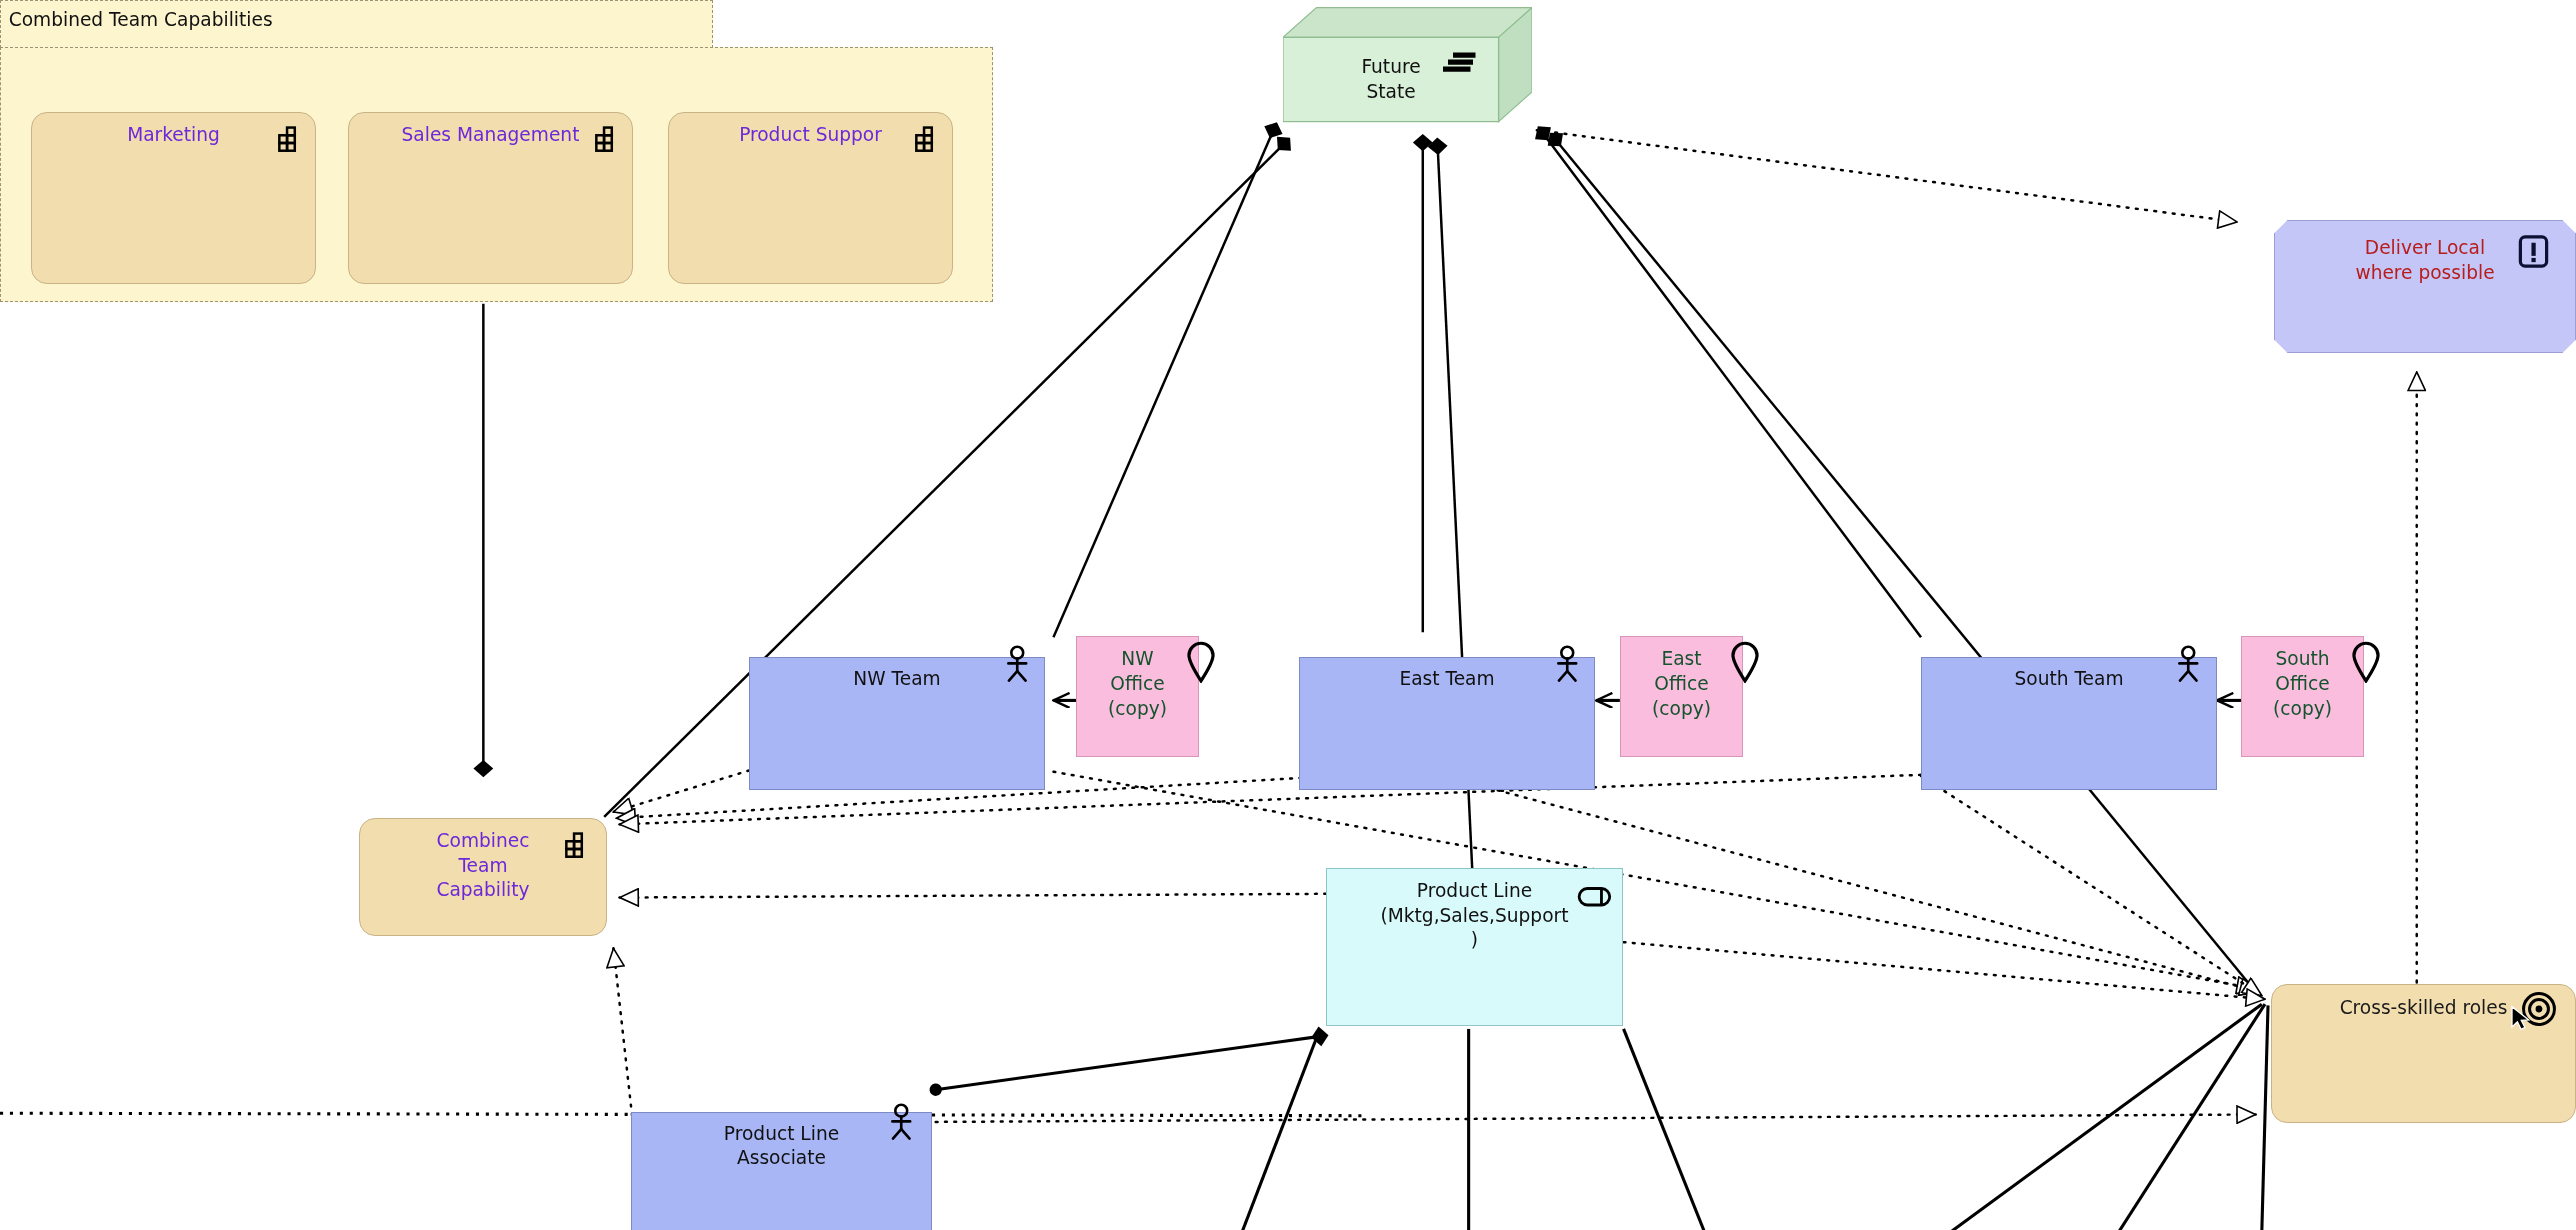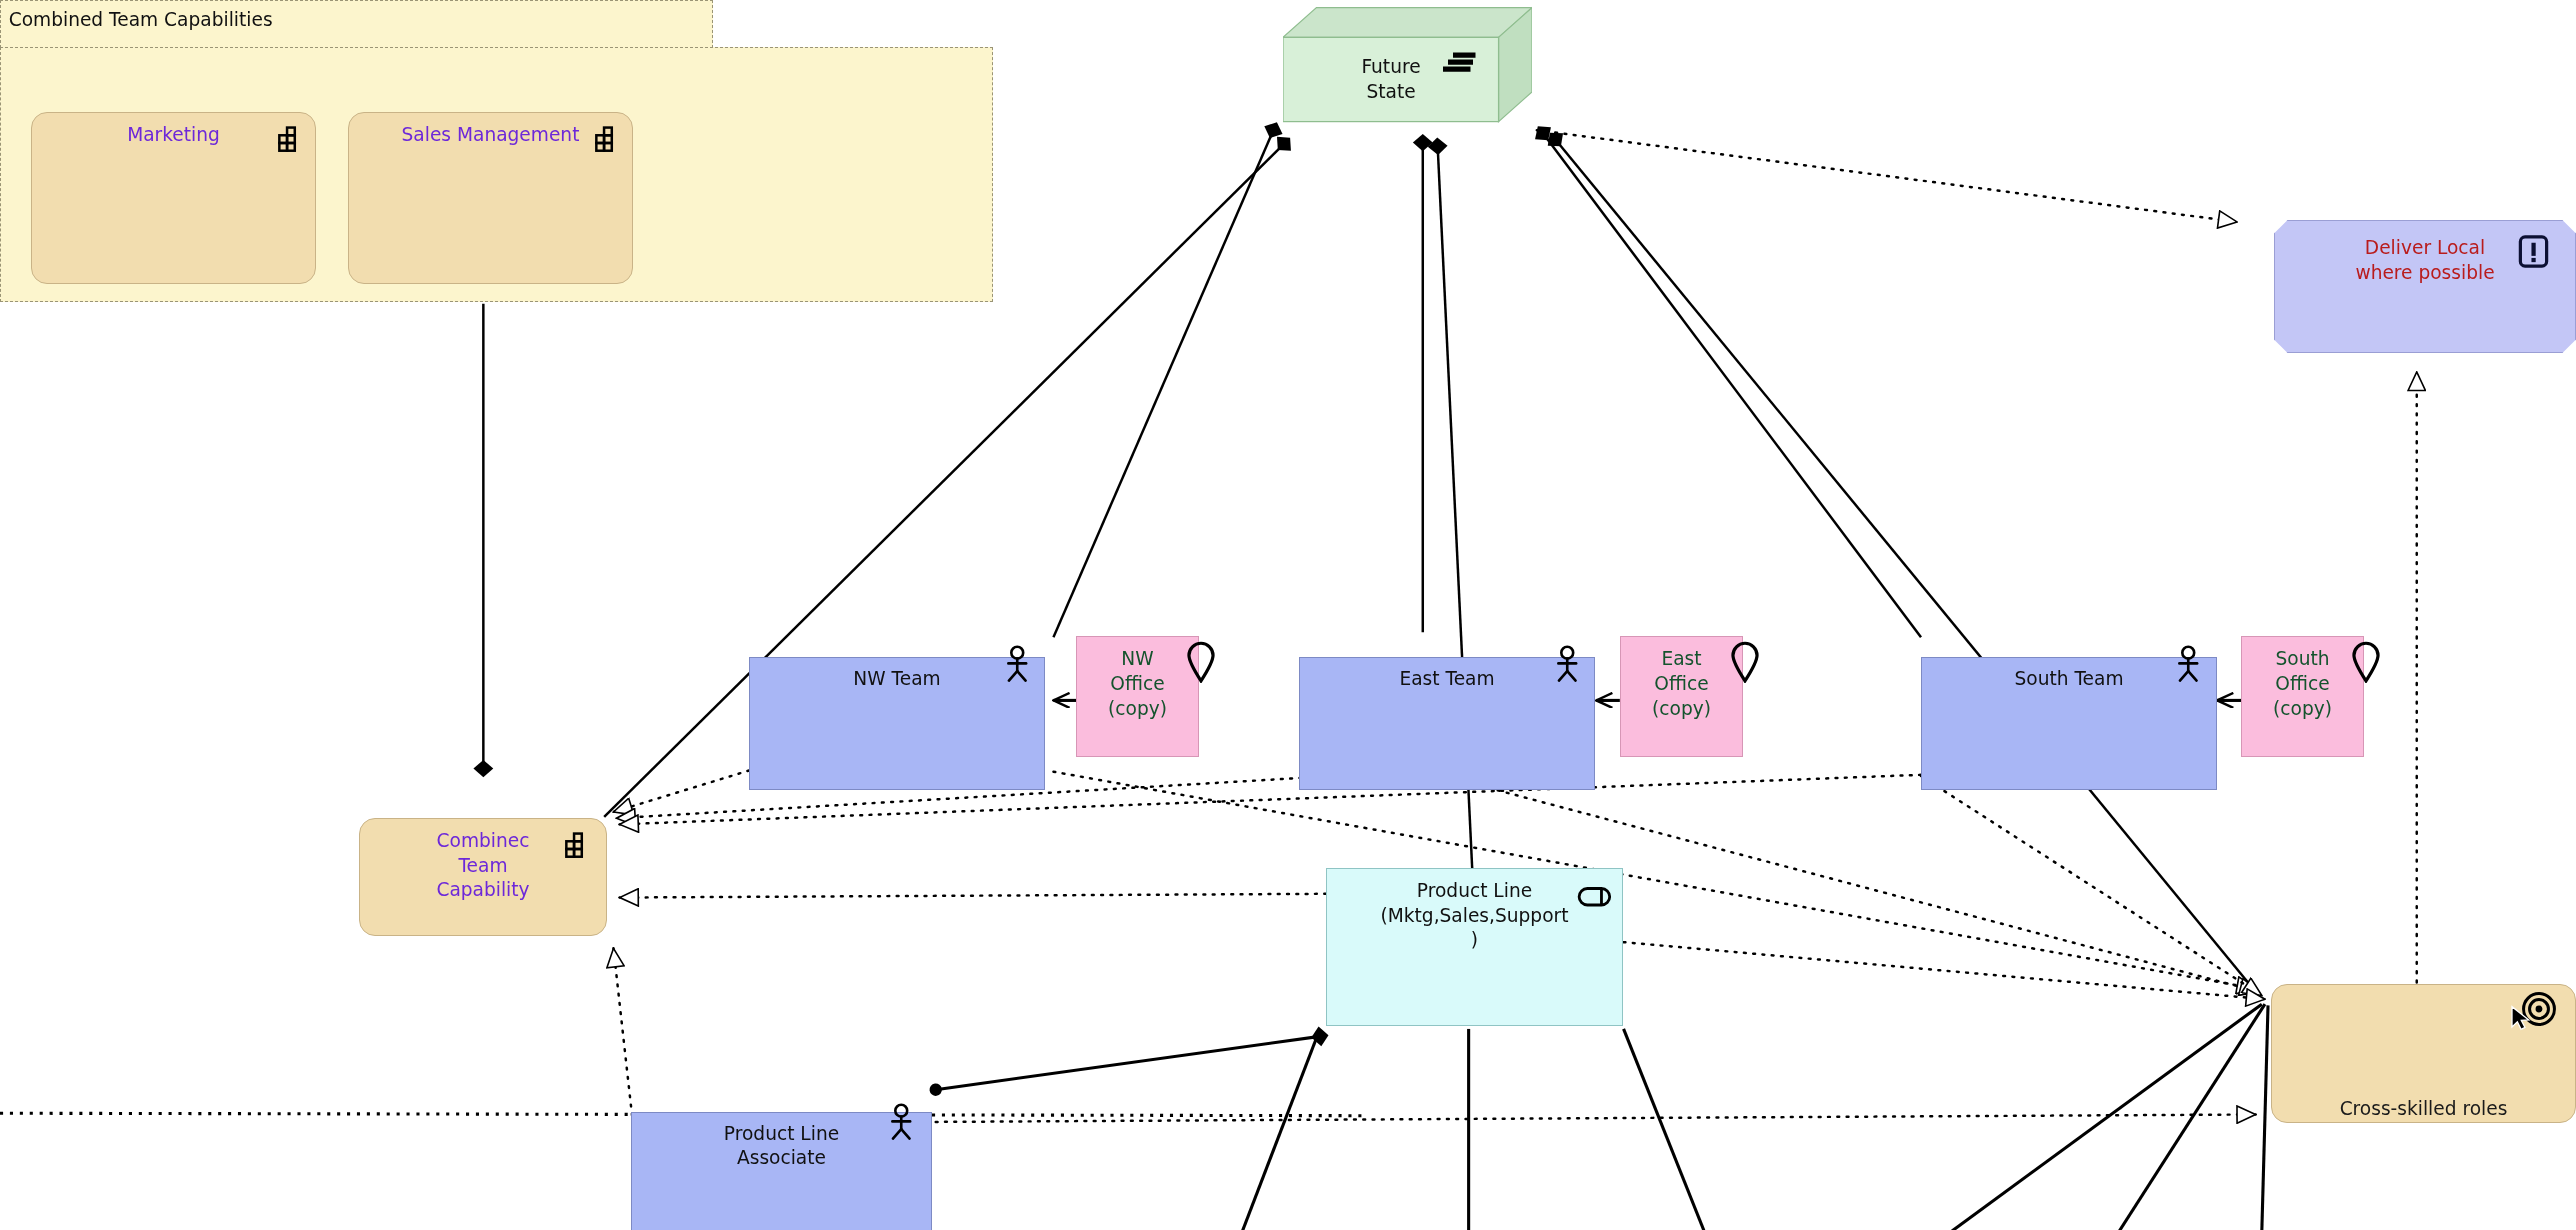--- a/index.html
+++ b/index.html
@@ -186,20 +186,32 @@
     <g fill="none" stroke="#000" stroke-width="2.1">
       <rect x="11" y="3" width="6.5" height="6.5"></rect>
       <rect x="4.5" y="9.5" width="6.5" height="6.5"></rect>
       <rect x="11" y="9.5" width="6.5" height="6.5"></rect>
       <rect x="4.5" y="16" width="6.5" height="6.5"></rect>
       <rect x="11" y="16" width="6.5" height="6.5"></rect>
     </g>
   </svg>
 </div>
 
+<div class="node capability clip" style="left:668px;top:112px;width:285px;height:172px;">
+  <div class="lbl">Product Suppor</div>
+  <svg class="ico" style="right:12.4px;top:11px;" width="28.5" height="28.5" viewBox="0 0 24 24">
+    <g fill="none" stroke="#000" stroke-width="2.1">
+      <rect x="11" y="3" width="6.5" height="6.5"></rect>
+      <rect x="4.5" y="9.5" width="6.5" height="6.5"></rect>
+      <rect x="11" y="9.5" width="6.5" height="6.5"></rect>
+      <rect x="4.5" y="16" width="6.5" height="6.5"></rect>
+      <rect x="11" y="16" width="6.5" height="6.5"></rect>
+    </g>
+  </svg>
+</div>
 
 <div class="plateau" style="left:1283px;top:5px;width:249px;height:118px;">
   <svg width="249" height="118" viewBox="0 0 402 190" style="position:absolute;left:0;top:0;">
 
     <path d="M0,52 L54,4 L402,4 L348,52 Z" fill="#cbe5cb" stroke="#8fbd8f" stroke-width="2"></path>
 
     <path d="M348,52 L402,4 L402,140 L348,188 Z" fill="#c0dfc0" stroke="#8fbd8f" stroke-width="2"></path>
 
     <rect x="0" y="52" width="348" height="136" fill="#d8f0d8" stroke="#8fbd8f" stroke-width="2"></rect>
   </svg>
@@ -324,21 +336,21 @@
 <svg class="ico" style="left:887px;top:1102px;" width="28.5" height="40" viewBox="0 0 24 32">
   <g fill="none" stroke="#000" stroke-width="2.2" stroke-linecap="round">
     <circle cx="12" cy="6.5" r="5"></circle>
     <line x1="12" y1="11.5" x2="12" y2="22"></line>
     <line x1="4.5" y1="15.5" x2="19.5" y2="15.5"></line>
     <line x1="12" y1="22" x2="5" y2="30"></line>
     <line x1="12" y1="22" x2="19" y2="30"></line>
   </g>
 </svg>
 
-<div class="node goal clip" style="left:2271px;top:984px;width:305px;height:139px;align-items:flex-end;">
+<div class="node goal clip" style="left:2271px;top:984px;width:305px;height:139px;">
   <div class="lbl">Cross-skilled roles</div>
 </div>
 <svg class="ico" style="left:2521px;top:991px;" width="36" height="36" viewBox="0 0 24 24">
   <circle cx="12" cy="12" r="10.3" fill="none" stroke="#000" stroke-width="2"></circle>
   <circle cx="12" cy="12" r="6.3" fill="none" stroke="#000" stroke-width="2"></circle>
   <circle cx="12" cy="12" r="2.3" fill="#000"></circle>
 </svg>
 <svg class="ico" style="left:2510px;top:1005px;" width="23.5" height="26" viewBox="0 0 14 16">
   <path d="M1,1 L1,13.5 L4.3,10.3 L6.6,15 L9,13.8 L6.7,9.4 L11.3,9.2 Z" fill="#000" stroke="#fff" stroke-width="0.8"></path>
 </svg>

